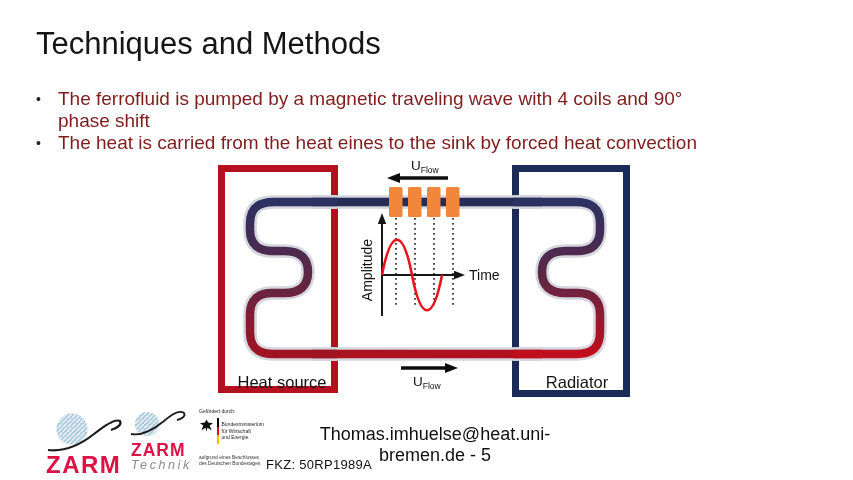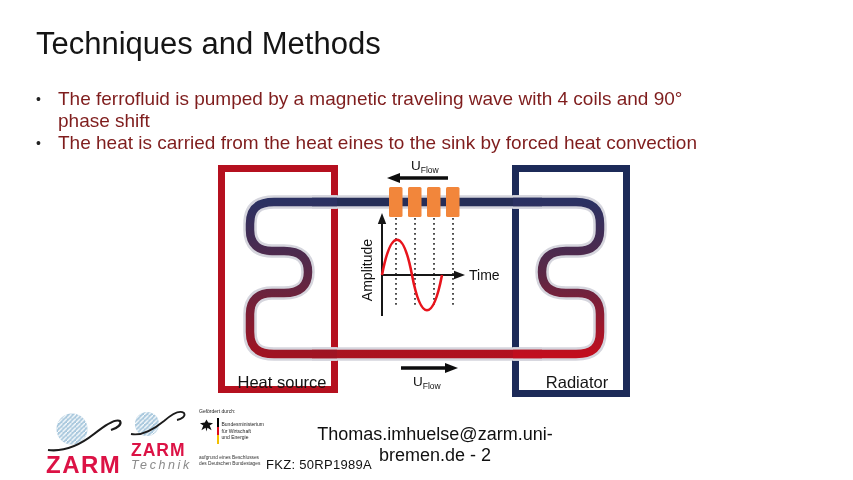--- a/index.html
+++ b/index.html
@@ -164,17 +164,17 @@
 für Wirtschaft
 und Energie</div>
     </div>
     <div class="m-note">aufgrund eines Beschlusses
 des Deutschen Bundestages</div>
   </div>
 
   <div class="fkz">FKZ: 50RP1989A</div>
 
   <div class="contact">
-    <div>Thomas.imhuelse@zarm.uni-</div>
-    <div>bremen.de - 2</div>
+    <div>Thomas.imhuelse@heat.uni-</div>
+    <div>bremen.de - 5</div>
   </div>
 
 </div>
 
 </body></html>

